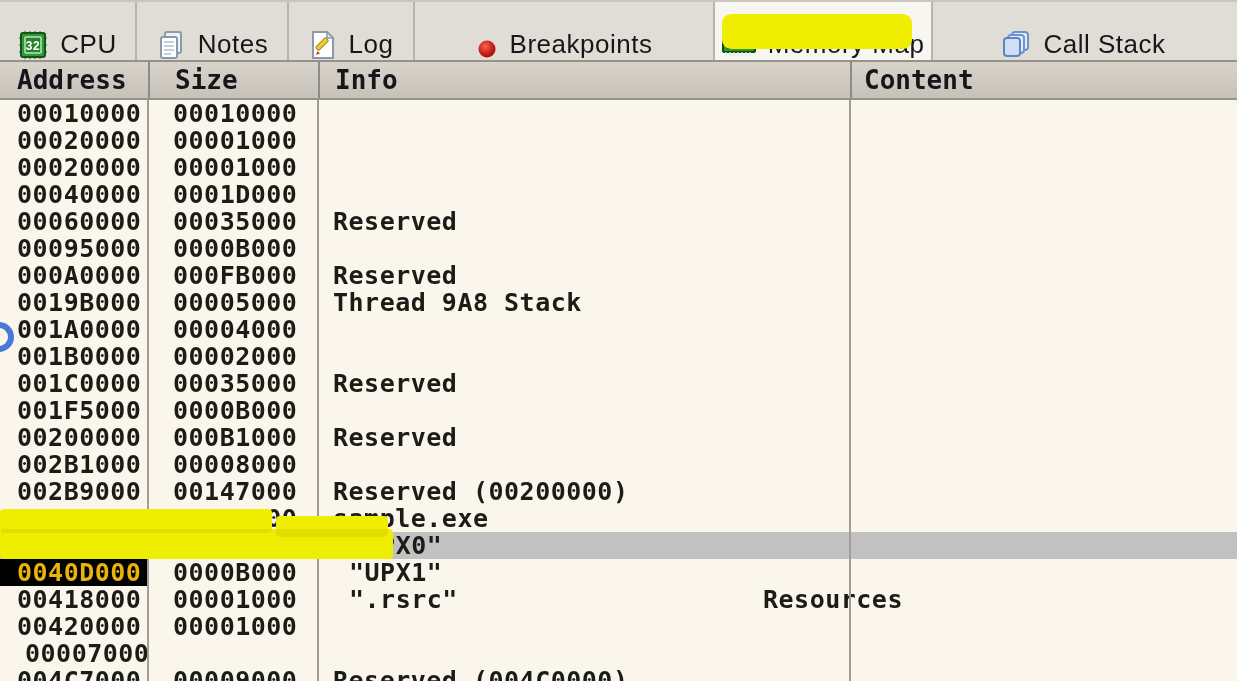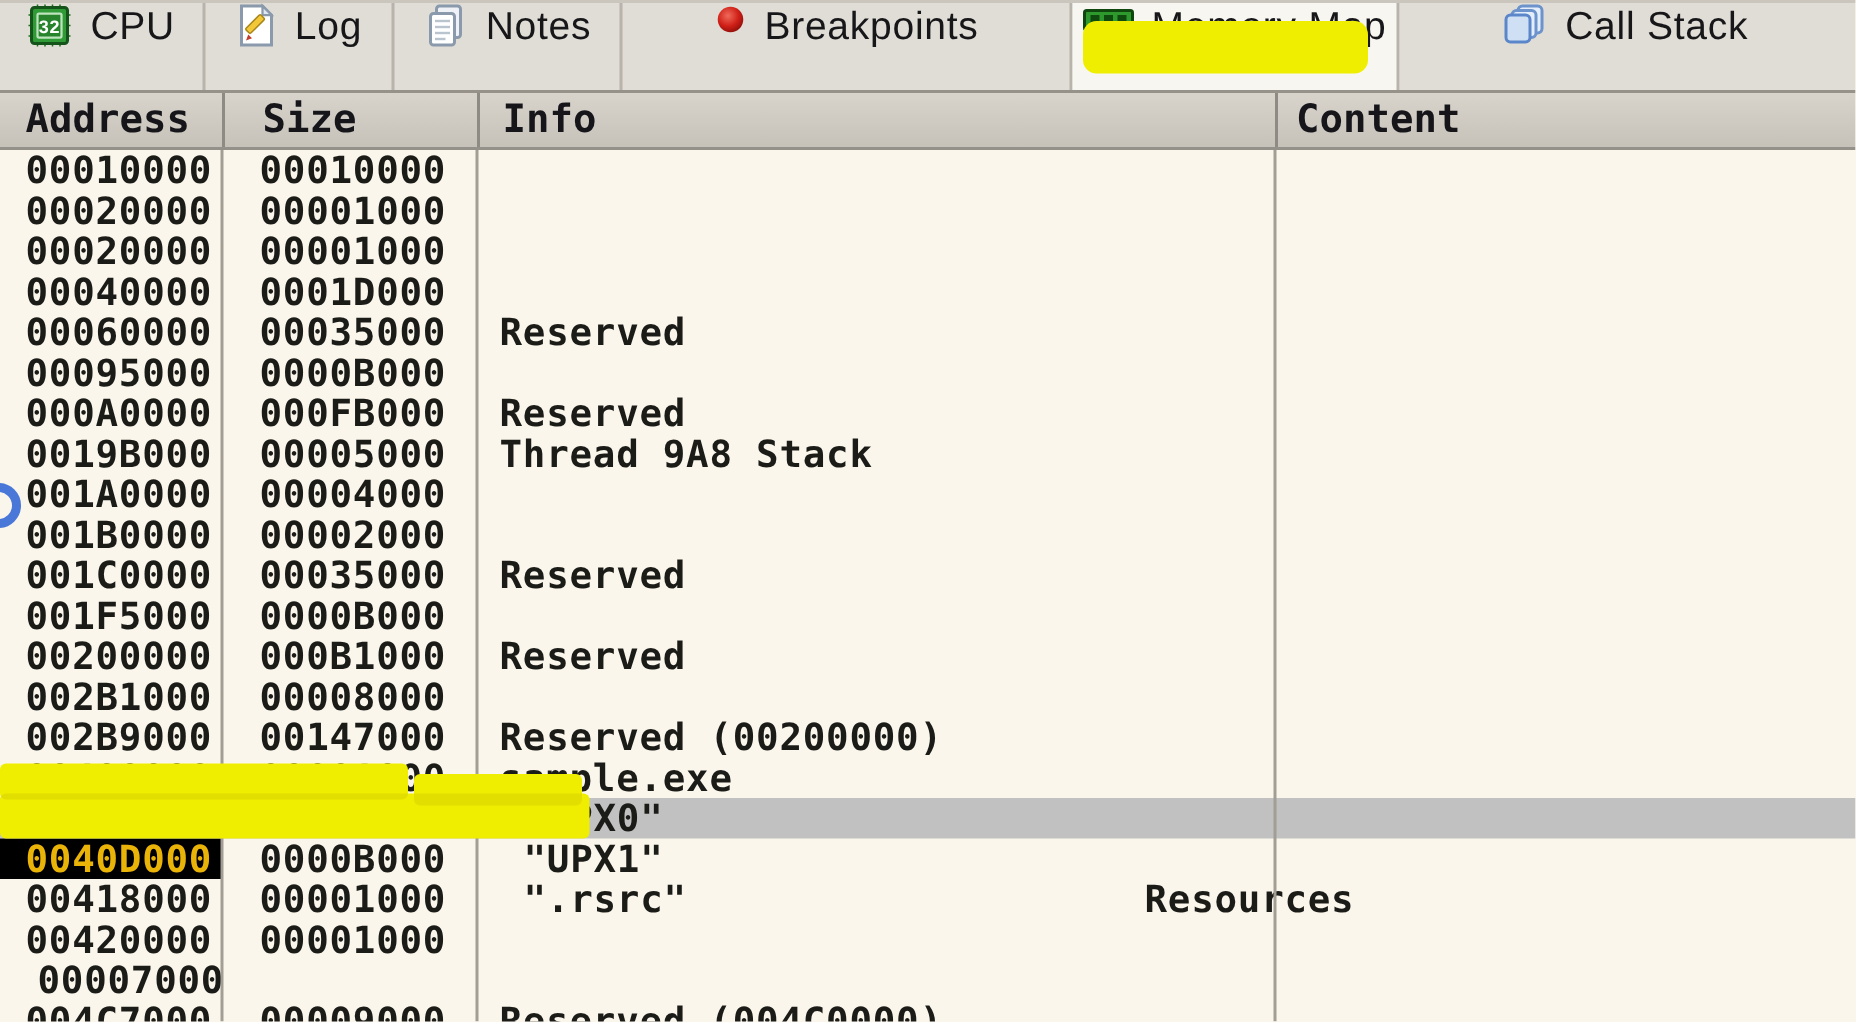--- a/index.html
+++ b/index.html
@@ -9,21 +9,21 @@
     font-family:"DejaVu Sans Mono","Liberation Mono",monospace;
     -webkit-font-smoothing:antialiased;
   }
   
   .tabbar{
     position:absolute;top:0;left:0;width:1237px;height:62px;
     background:#e0ddd6;border-top:2px solid #cac6be;border-bottom:2px solid #96928a;
     box-sizing:border-box;display:flex;z-index:1;
   }
   .tab{
-    display:flex;align-items:flex-start;justify-content:center;gap:12px;
+    display:flex;align-items:flex-end;justify-content:center;gap:12px;
     height:100%;box-sizing:border-box;border-right:2px solid #b8b4ac;
     font-family:"Liberation Sans","DejaVu Sans",sans-serif;
     font-size:26px;color:#17171a;cursor:default;position:relative;letter-spacing:.5px;
   }
   .tab.active{background:#f8f6f1;}
   .tab .ticon{display:inline-flex;flex:0 0 auto;}
   .t-cpu{width:137px}.t-log{width:126px}.t-notes{width:152px}
   .t-break{width:300px}.t-mem{width:218px}.t-stack{width:301px;border-right:none}
 
   
@@ -83,46 +83,46 @@
             <line x1="1" y1="22" x2="29" y2="22"></line>
         </g>
         <rect x="3" y="3" width="24" height="24" rx="2" fill="#2f9a36" stroke="#14531a" stroke-width="2"></rect>
         <rect x="7" y="7" width="16" height="16" rx="1" fill="#27842d" stroke="#bde4bd" stroke-width="1.5"></rect>
         <text x="15" y="20" text-anchor="middle" font-family="Liberation Sans,sans-serif" font-size="12" font-weight="bold" fill="#ffffff">32</text>
       </svg>
     </span>
     <span>CPU</span>
   </div>
 
-  <div class="tab t-log">
-    <span class="ticon">
-      <svg width="28" height="30" viewBox="0 0 28 30">
-        <path d="M4 2 h14 l6 6 v20 h-20 z" fill="#ffffff" stroke="#8a9aac" stroke-width="2"></path>
-        <path d="M18 2 l6 6 h-6 z" fill="#dfe8f2" stroke="#8a9aac" stroke-width="1.5"></path>
-        <rect x="8" y="11" width="14" height="4.5" rx="1" transform="rotate(-45 15 16)" fill="#f2c73a" stroke="#a8861a" stroke-width="1"></rect>
-        <path d="M7 25 l4 -1.5 -2.5 -2.5 z" fill="#c23a2a"></path>
-      </svg>
-    </span>
-    <span>Log</span>
-  </div>
-
   <div class="tab t-notes">
     <span class="ticon">
       <svg width="30" height="30" viewBox="0 0 30 30">
         <rect x="9" y="2" width="16" height="21" rx="2" fill="#eef2f6" stroke="#8a9aac" stroke-width="2"></rect>
         <rect x="5" y="7" width="16" height="21" rx="2" fill="#ffffff" stroke="#8a9aac" stroke-width="2"></rect>
         <g stroke="#b9c4cf" stroke-width="1.6">
           <line x1="8" y1="12" x2="18" y2="12"></line>
             <line x1="8" y1="16" x2="18" y2="16"></line>
           <line x1="8" y1="20" x2="18" y2="20"></line>
             <line x1="8" y1="24" x2="15" y2="24"></line>
         </g>
       </svg>
     </span>
     <span>Notes</span>
+  </div>
+
+  <div class="tab t-log">
+    <span class="ticon">
+      <svg width="28" height="30" viewBox="0 0 28 30">
+        <path d="M4 2 h14 l6 6 v20 h-20 z" fill="#ffffff" stroke="#8a9aac" stroke-width="2"></path>
+        <path d="M18 2 l6 6 h-6 z" fill="#dfe8f2" stroke="#8a9aac" stroke-width="1.5"></path>
+        <rect x="8" y="11" width="14" height="4.5" rx="1" transform="rotate(-45 15 16)" fill="#f2c73a" stroke="#a8861a" stroke-width="1"></rect>
+        <path d="M7 25 l4 -1.5 -2.5 -2.5 z" fill="#c23a2a"></path>
+      </svg>
+    </span>
+    <span>Log</span>
   </div>
 
   <div class="tab t-break">
     <span class="ticon">
       <svg width="22" height="22" viewBox="0 0 22 22">
         <defs>
           <radialGradient id="bpg" cx="40%" cy="35%" r="70%">
             <stop offset="0%" stop-color="#f06a5a"></stop>
               <stop offset="60%" stop-color="#cf1f17"></stop>
               <stop offset="100%" stop-color="#8e0f0a"></stop>

